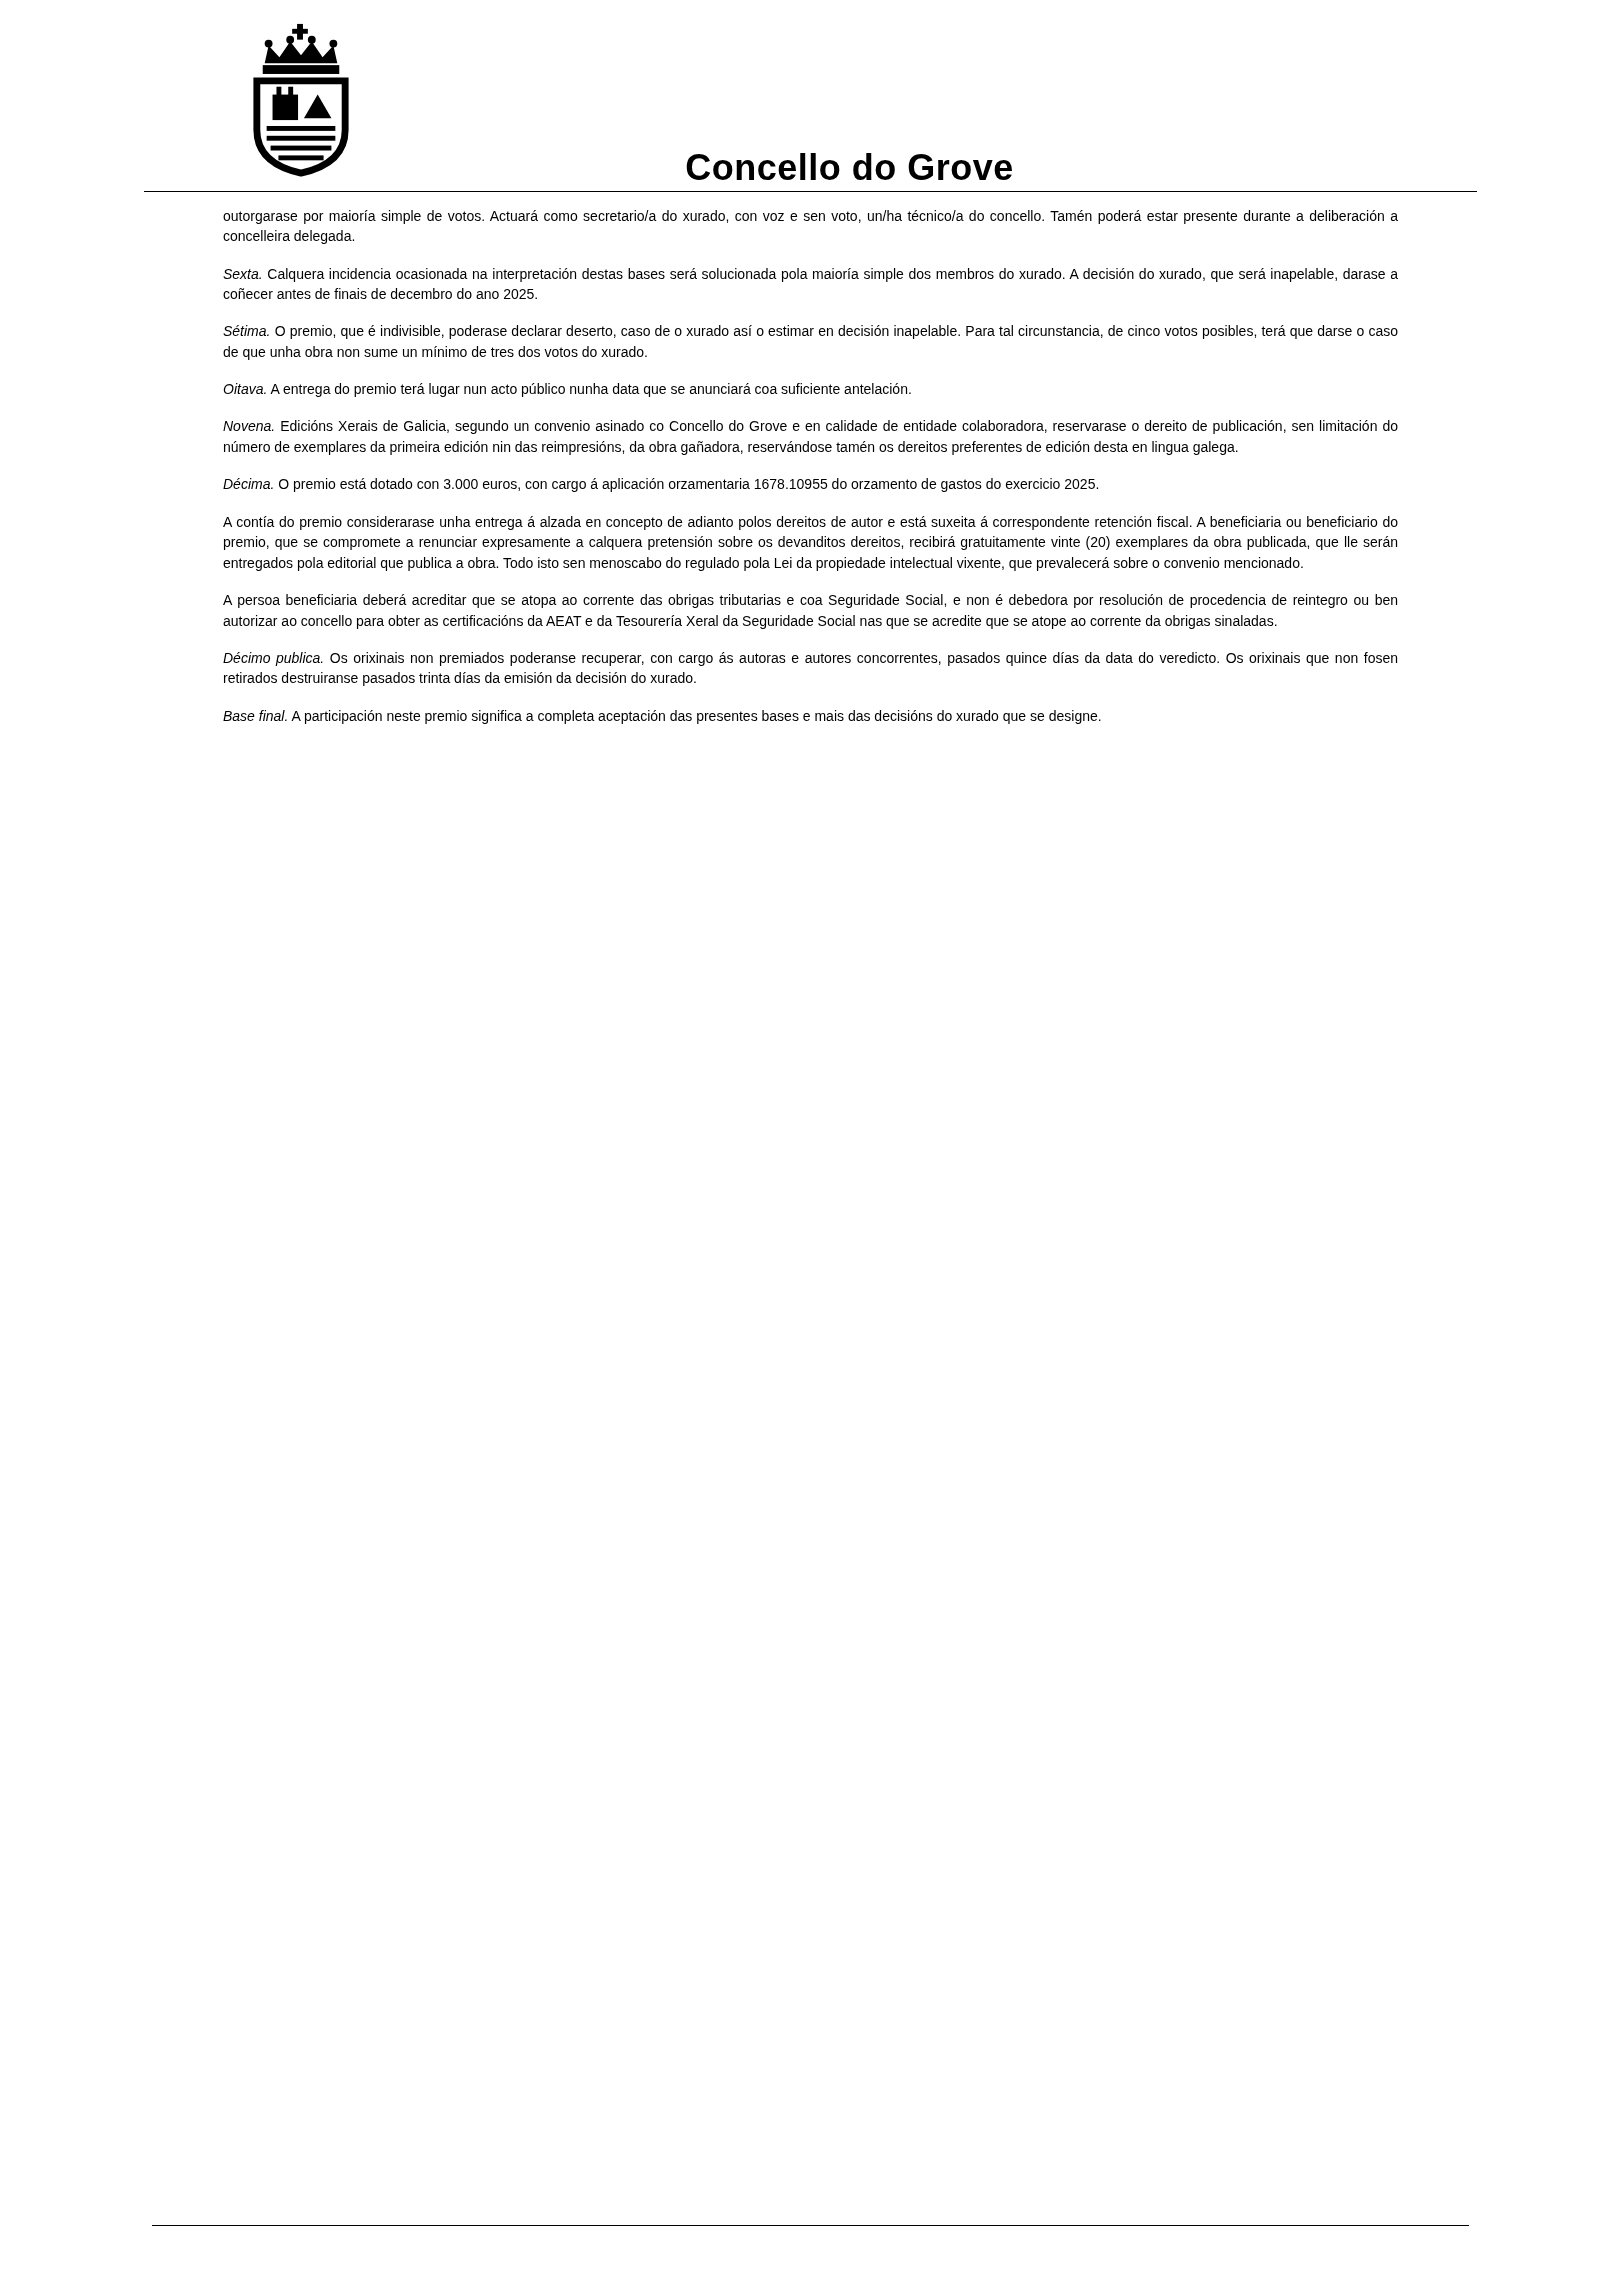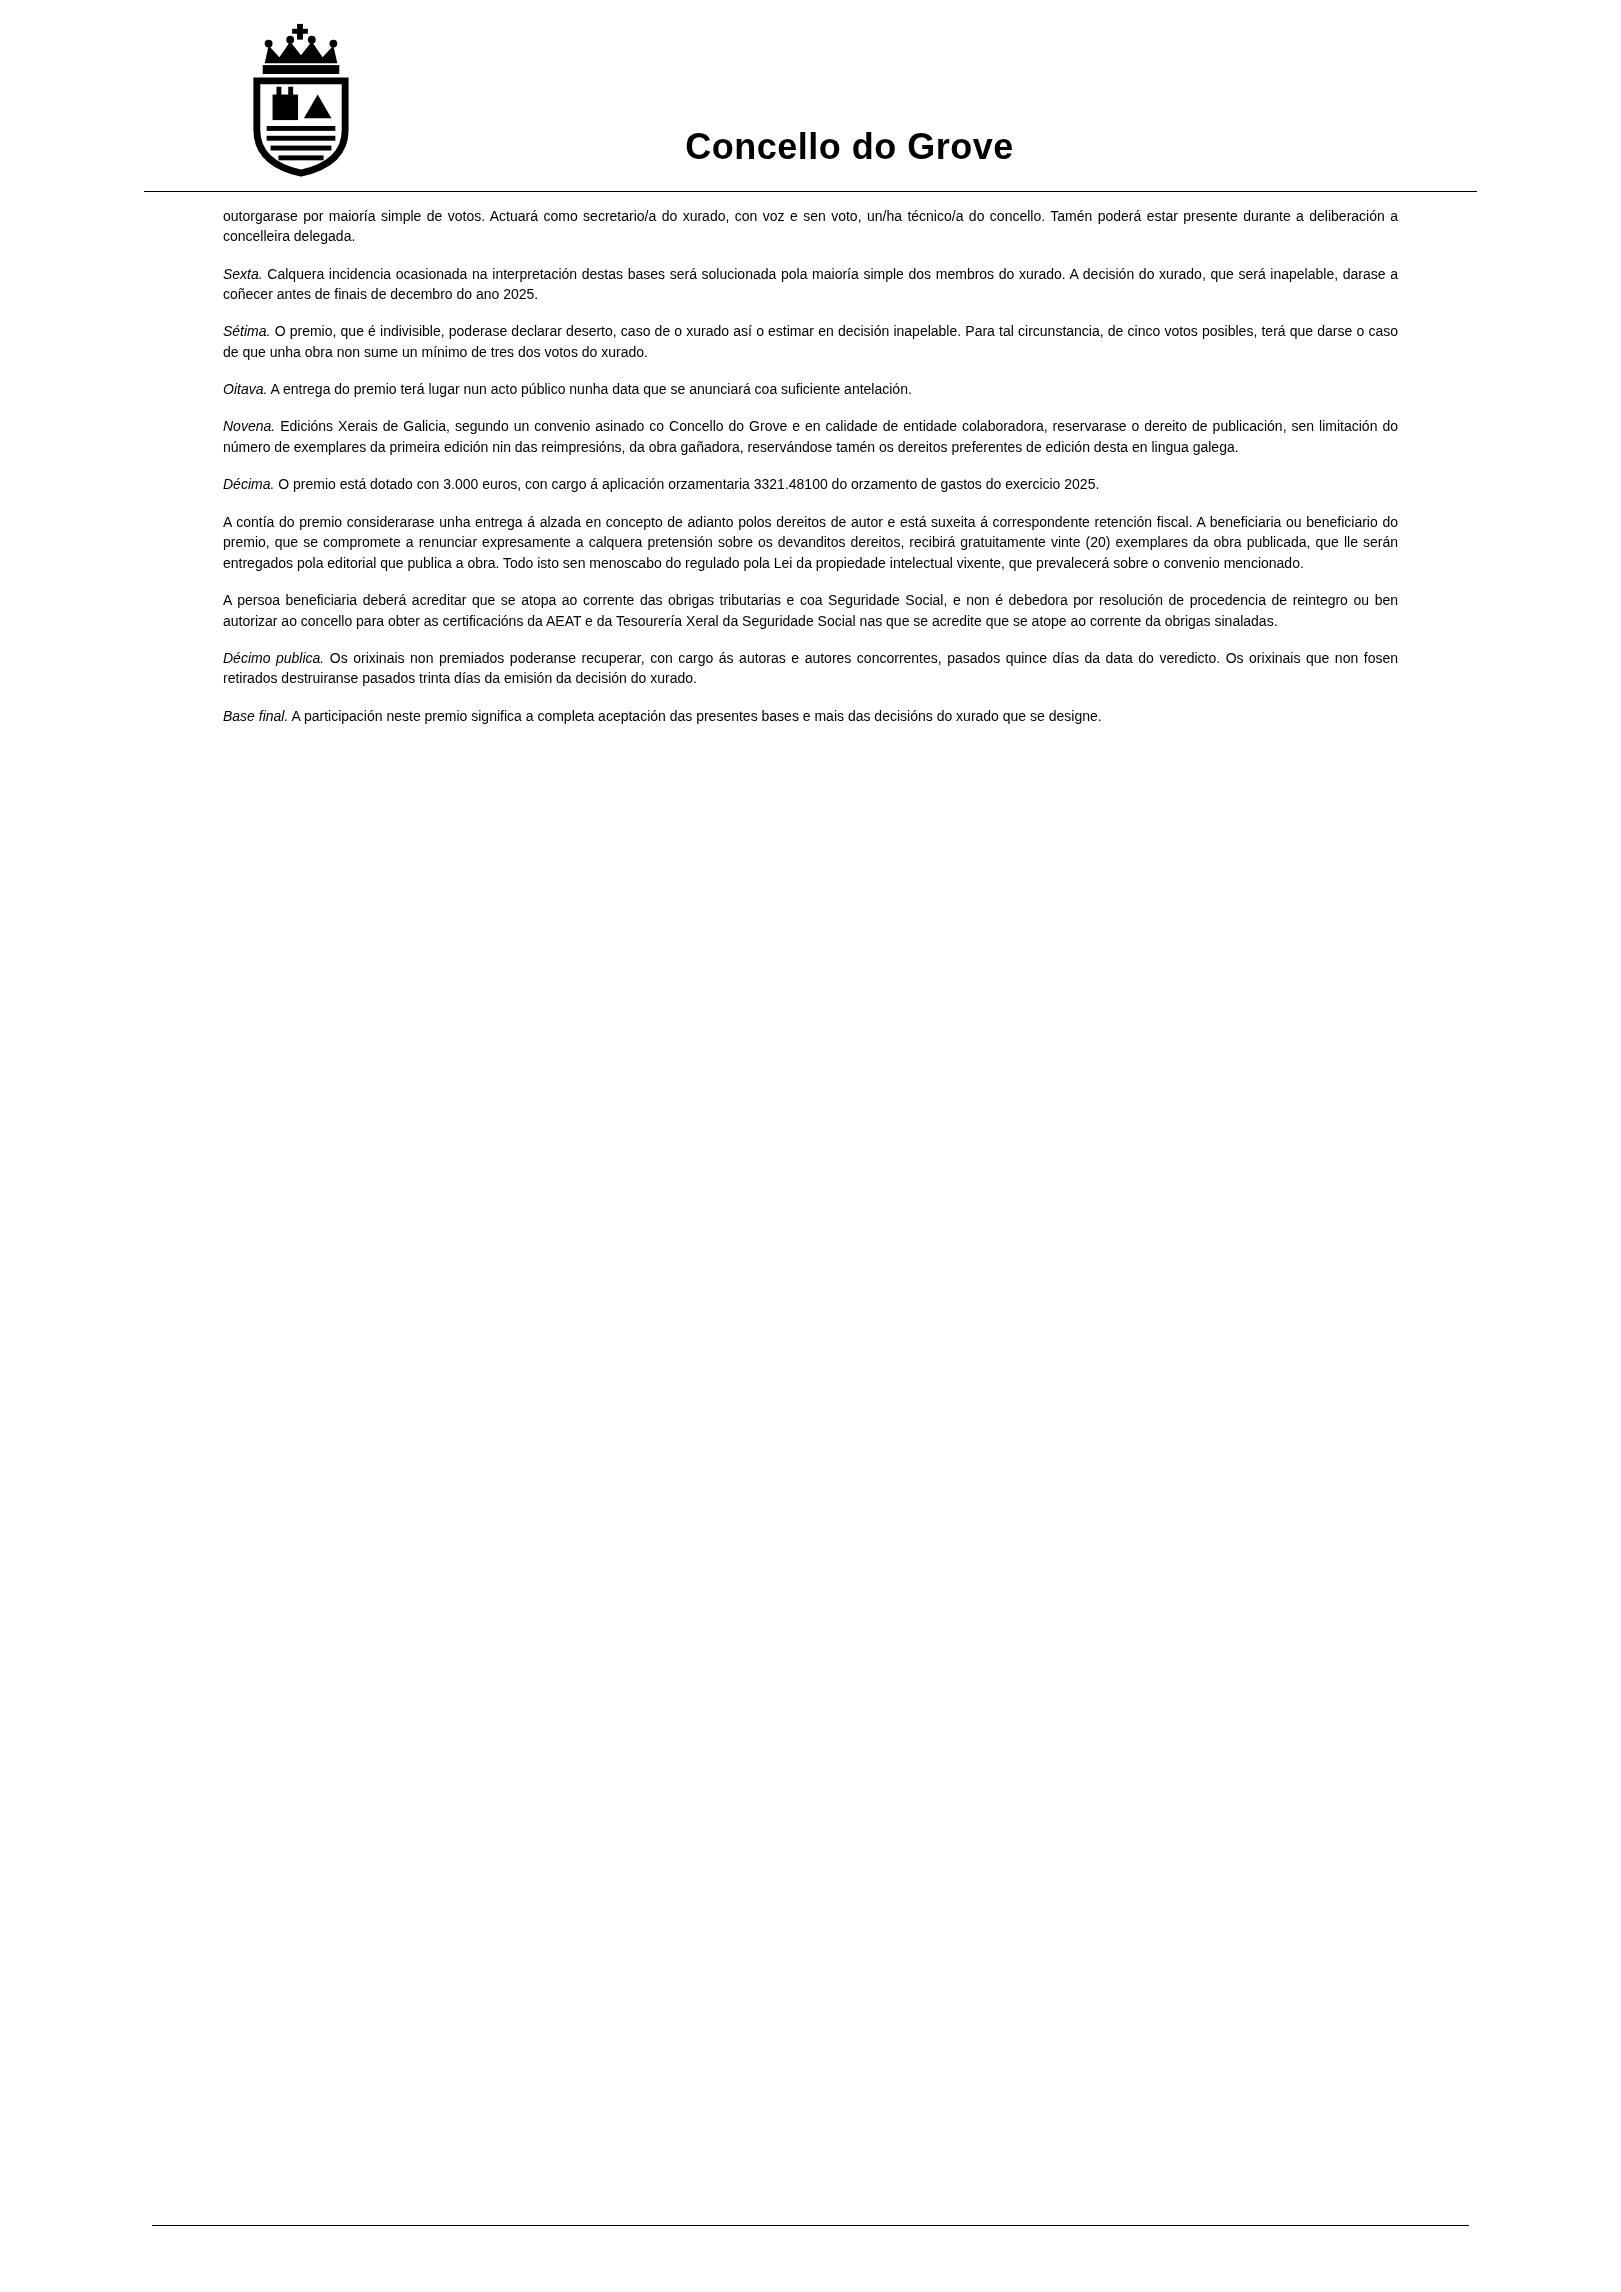--- a/index.html
+++ b/index.html
@@ -36,21 +36,21 @@
     top: 19.6px;
     width: 116px;
     height: 157px;
   }
   .header-title {
     width: 100%;
     text-align: center;
     font-size: 36px;
     font-weight: bold;
     letter-spacing: 0.5px;
-    padding-bottom: 24px;
+    padding-bottom: 3px;
     padding-left: 78px;
     box-sizing: border-box;
   }
   .header-rule {
     position: absolute;
     left: -71px;
     right: -71px;
     bottom: 0;
     height: 1px;
     background: #000;
@@ -123,21 +123,21 @@
     <div class="header-title">Concello do Grove</div>
     <div class="header-rule"></div>
   </div>
 
   <div class="content">
     <p class="para"><span class="lead"></span><span>outorgarase por maioría simple de votos. Actuará como secretario/a do xurado, con voz e sen voto, un/ha técnico/a do concello. Tamén poderá estar presente durante a deliberación a concelleira delegada.</span></p>
     <p class="para"><span class="lead">Sexta.</span><span> Calquera incidencia ocasionada na interpretación destas bases será solucionada pola maioría simple dos membros do xurado. A decisión do xurado, que será inapelable, darase a coñecer antes de finais de decembro do ano 2025.</span></p>
     <p class="para"><span class="lead">Sétima.</span><span> O premio, que é indivisible, poderase declarar deserto, caso de o xurado así o estimar en decisión inapelable. Para tal circunstancia, de cinco votos posibles, terá que darse o caso de que unha obra non sume un mínimo de tres dos votos do xurado.</span></p>
     <p class="para"><span class="lead">Oitava.</span><span> A entrega do premio terá lugar nun acto público nunha data que  se anunciará coa suficiente antelación.</span></p>
     <p class="para"><span class="lead">Novena.</span><span> Edicións Xerais de Galicia, segundo un convenio asinado co Concello do Grove e en calidade de entidade colaboradora, reservarase o dereito de publicación, sen limitación do número de exemplares da primeira edición nin das reimpresións, da obra gañadora, reservándose tamén os dereitos preferentes de edición desta en lingua galega.</span></p>
-    <p class="para"><span class="lead">Décima.</span><span> O premio está dotado con 3.000 euros, con cargo á aplicación orzamentaria 3321.48100 do orzamento de gastos do exercicio 2025.</span></p>
+    <p class="para"><span class="lead">Décima.</span><span> O premio está dotado con 3.000 euros, con cargo á aplicación orzamentaria 1678.10955 do orzamento de gastos do exercicio 2025.</span></p>
     <p class="para"><span class="lead"></span><span>A contía do premio considerarase unha entrega á alzada en concepto de adianto polos dereitos de autor e está suxeita á correspondente retención fiscal. A beneficiaria ou beneficiario do premio, que se compromete a renunciar expresamente a calquera pretensión sobre os devanditos dereitos, recibirá gratuitamente vinte (20) exemplares da obra publicada, que lle serán entregados pola editorial que publica a obra. Todo isto sen menoscabo do regulado pola Lei da propiedade intelectual vixente, que prevalecerá sobre o convenio mencionado.</span></p>
     <p class="para"><span class="lead"></span><span>A persoa beneficiaria deberá acreditar que se atopa ao corrente das obrigas tributarias e coa Seguridade Social, e non é debedora por resolución de procedencia de reintegro ou ben autorizar ao concello para obter as certificacións da AEAT e da Tesourería Xeral da Seguridade Social nas que se acredite que se atope ao corrente da obrigas sinaladas.</span></p>
     <p class="para"><span class="lead">Décimo publica.</span><span> Os orixinais non premiados poderanse recuperar, con cargo ás autoras e autores concorrentes, pasados quince días da data do veredicto. Os orixinais que non fosen retirados destruiranse pasados trinta días da emisión da decisión do xurado.</span></p>
     <p class="para"><span class="lead">Base final.</span><span> A participación neste premio significa a completa aceptación das presentes bases e mais das decisións do xurado que se designe.</span></p>
   </div>
 
   <div class="footer">
     <div class="footer-rule"></div>
   </div>
 

